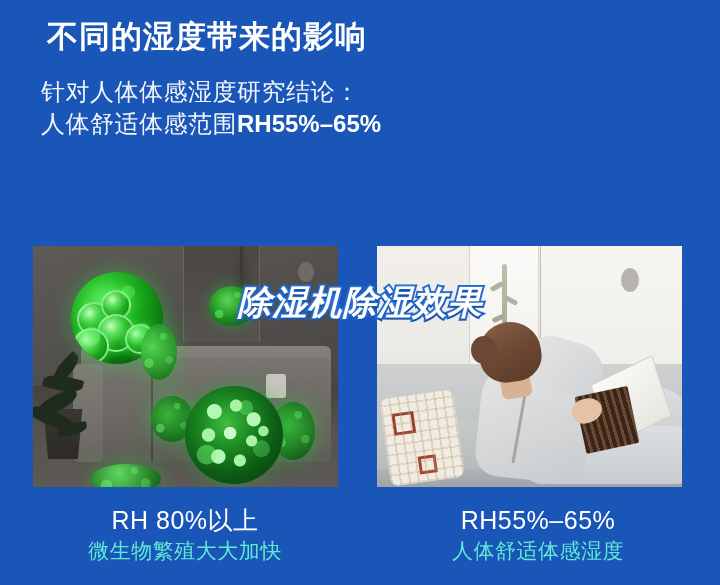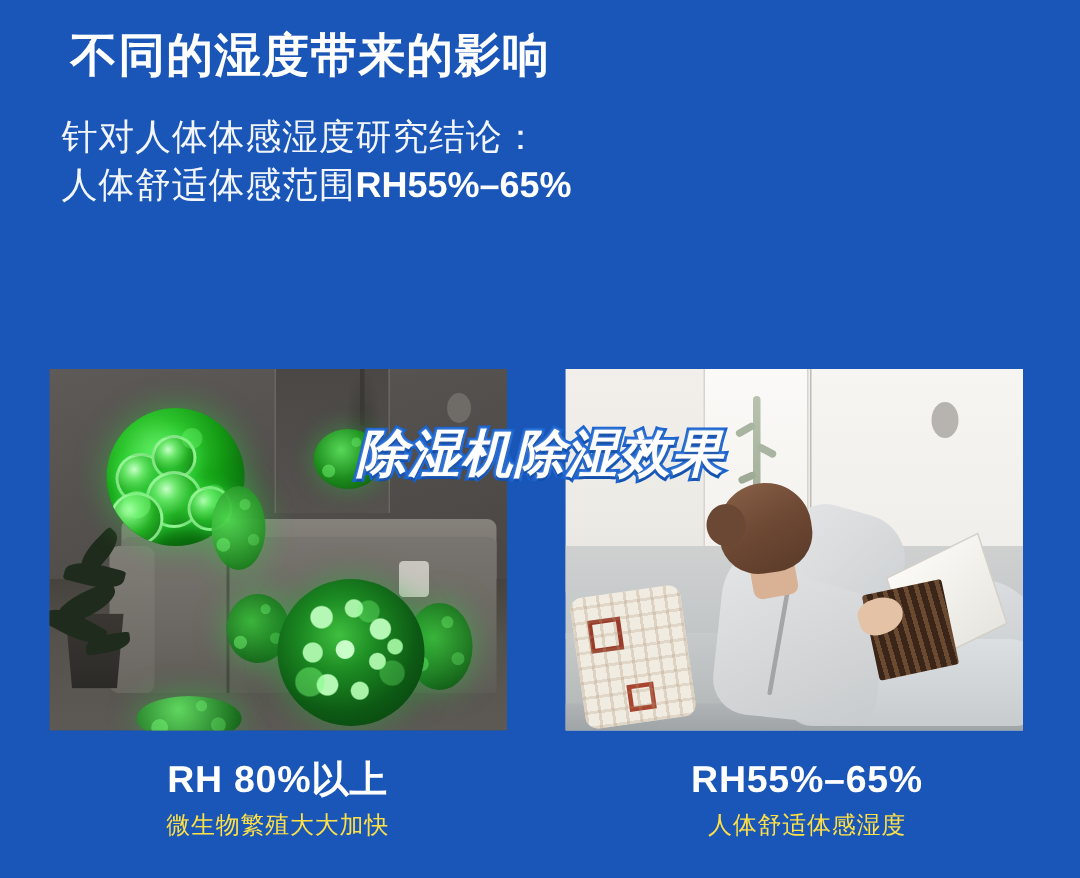--- a/index.html
+++ b/index.html
@@ -386,30 +386,30 @@
   .caption {
     position: absolute;
     top: 505px;
     width: 320px;
     text-align: center;
   }
   .caption-left { left: 25px; }
   .caption-right { left: 378px; }
   .cap-title {
     font-size: 25px;
-    font-weight: 700;
+    font-weight: 400;
     color: #ffffff;
     letter-spacing: 0.5px;
     line-height: 30px;
     white-space: nowrap;
   }
   .cap-sub {
     margin-top: 3px;
-    font-size: 16px;
-    color: #fde047;
+    font-size: 21px;
+    color: #5eead4;
     letter-spacing: 0.5px;
     line-height: 26px;
     white-space: nowrap;
   }
 </style>
 </head>
 <body>
 
 <div id="poster">
 

